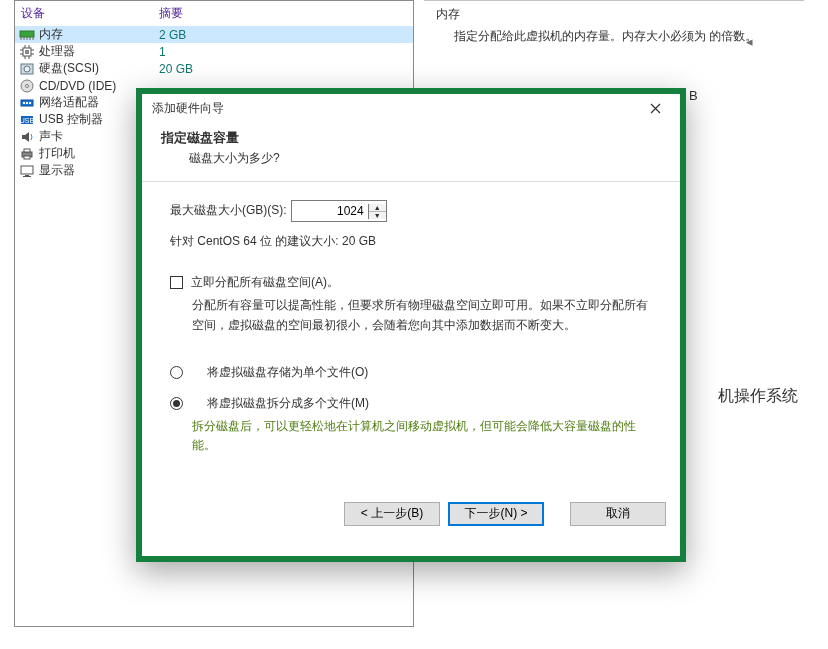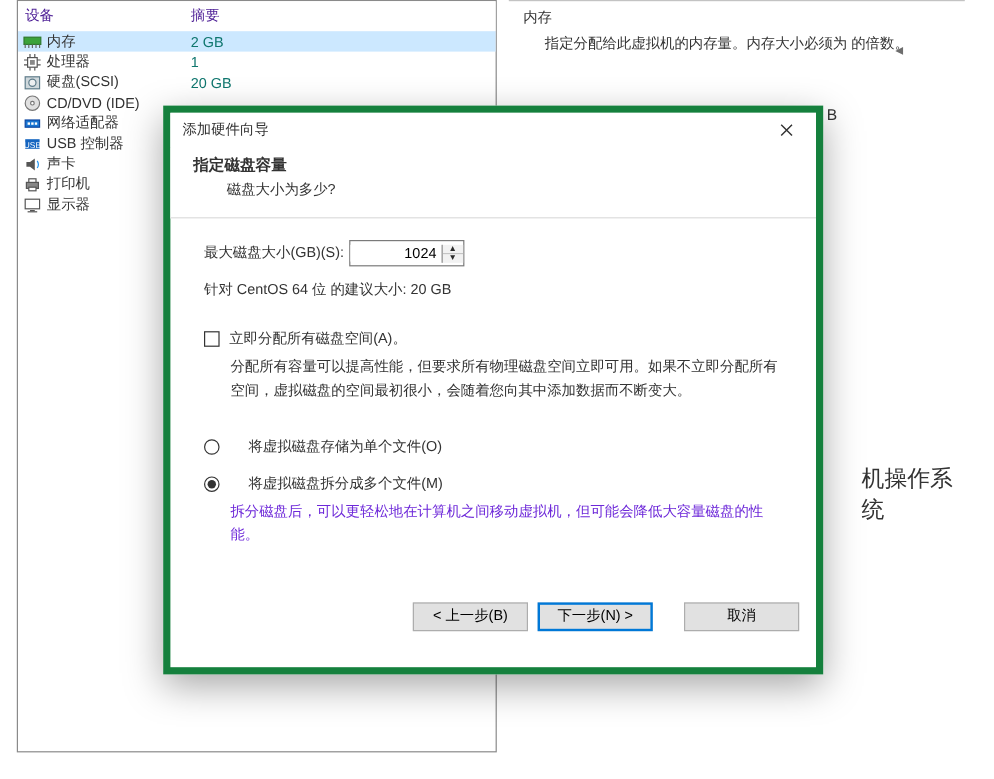--- a/index.html
+++ b/index.html
@@ -70,21 +70,21 @@
   .right-clip-b {
     position: absolute;
     left: 689px; top: 88px;
     width: 24px;
     font-size: 13px;
   }
   .right-clip-os {
     position: absolute;
     left: 718px; top: 386px;
     width: 90px;
-    font-size: 19px;
+    font-size: 16px;
   }
   .right-arrow {
     position: absolute;
     left: 746px; top: 34px;
     color:#6d6d6d;
     font-size: 13px;
   }
 
   
   .dialog {
@@ -184,21 +184,21 @@
   }
   .radio {
     width:13px; height:13px; border:1px solid #333; border-radius:50%;
     position: relative;
   }
   .radio.checked::after{
     content:''; position:absolute; left:2px; top:2px;
     width:7px;height:7px;background:#333;border-radius:50%;
   }
   .radio-desc {
-    padding: 4px 0 8px 22px; color:#6d28d9; max-width:480px;
+    padding: 4px 0 8px 22px; color:#4d7c0f; max-width:480px;
   }
 
   .wizard-btns {
     padding: 14px 14px 30px 0;
     display:flex; justify-content:flex-end; gap:8px;
   }
   .btn {
     width: 96px; height: 24px;
     background: #e1e1e1;
     border: 1px solid #adadad;

